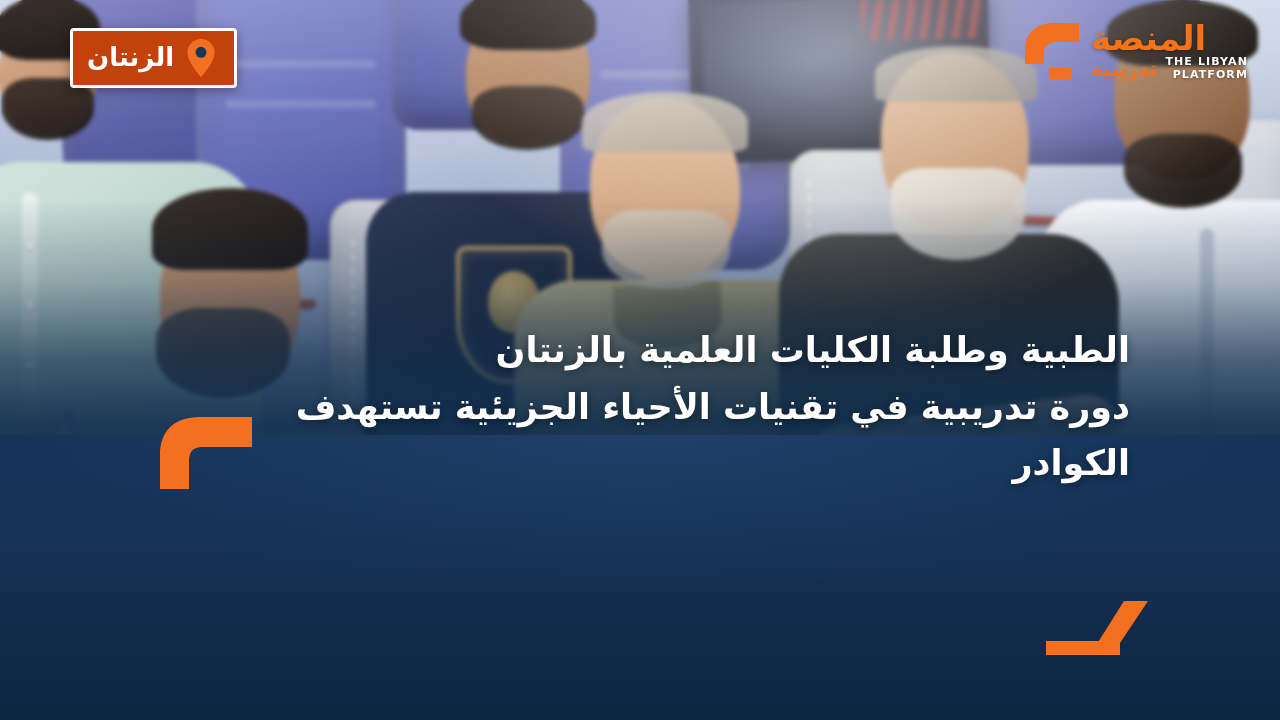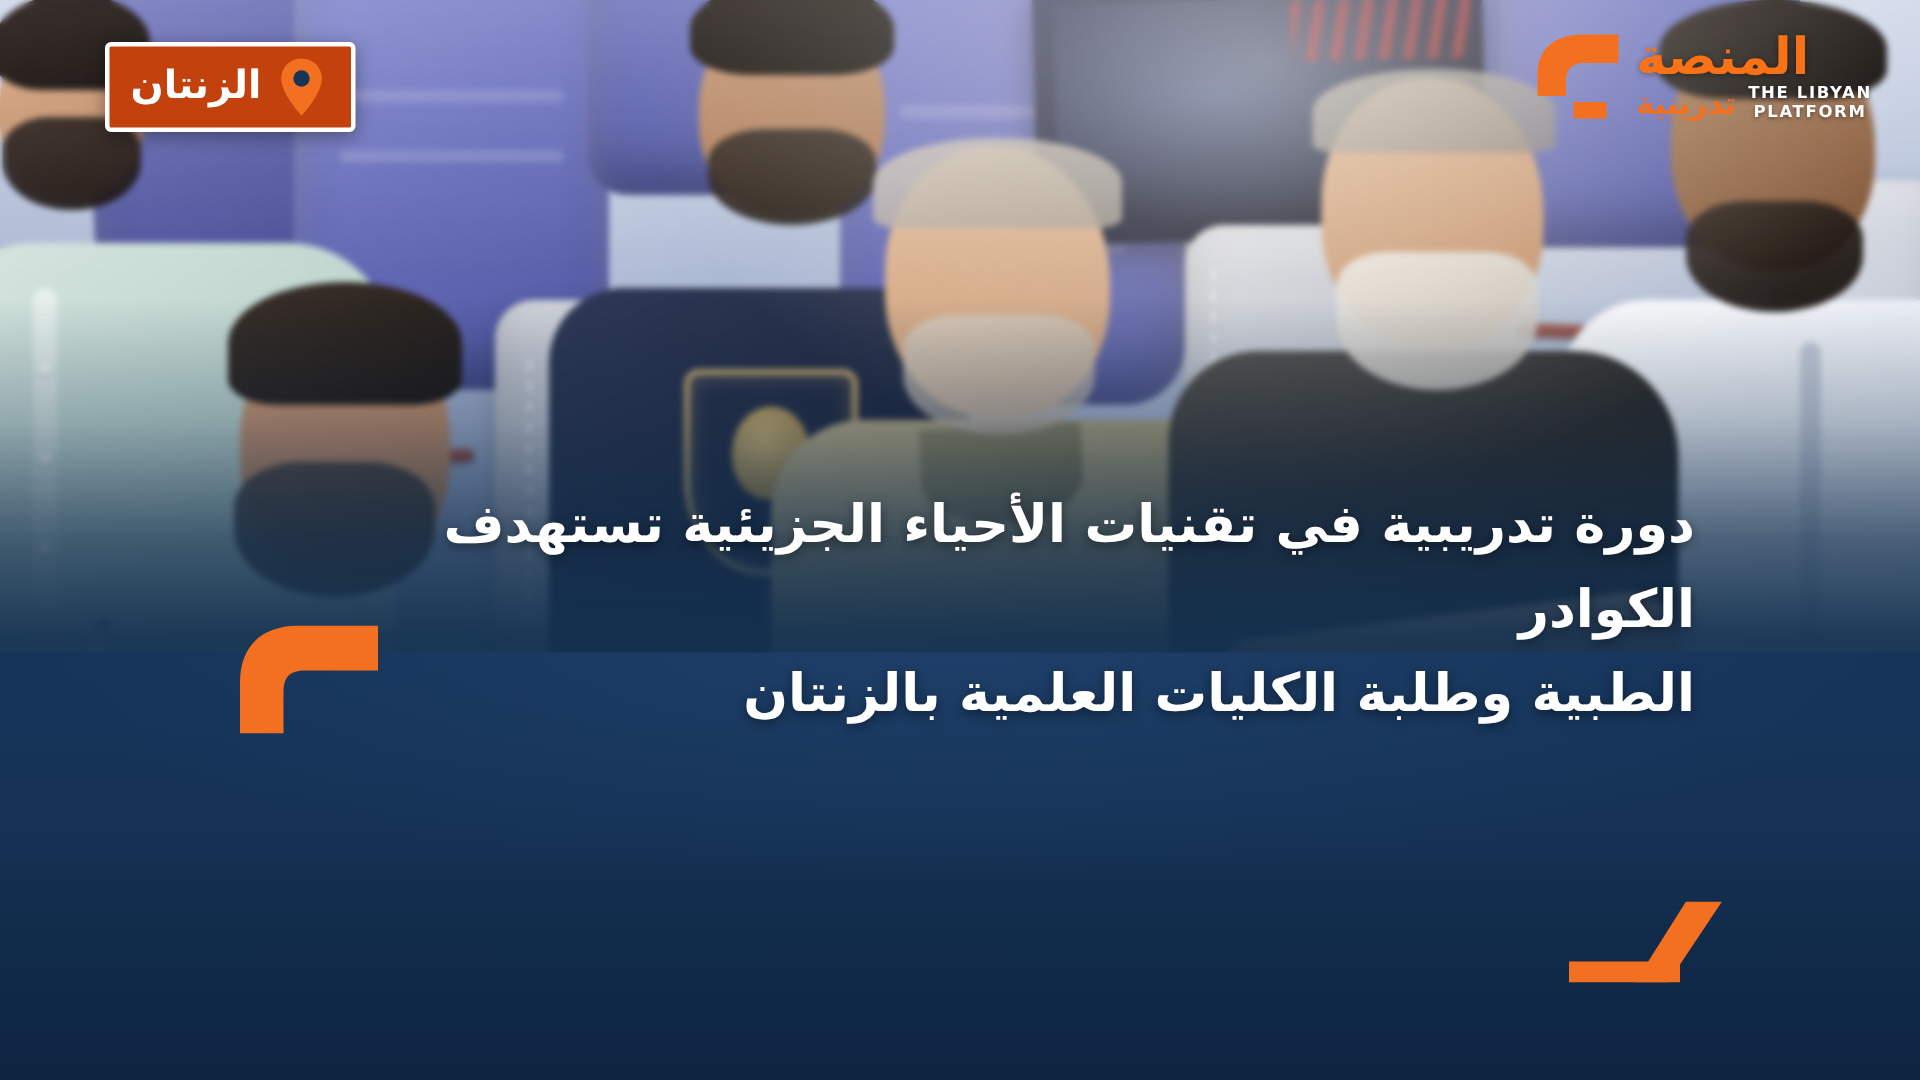--- a/index.html
+++ b/index.html
@@ -213,21 +213,21 @@
   .pin-icon { width:30px; height:38px; display:block; flex:0 0 auto; }
 
   
   .logo { position:absolute; right:32px; top:18px; display:flex; align-items:flex-start; gap:6px; }
   .logo-text { display:flex; flex-direction:column; align-items:flex-end; padding-top:4px; }
   .logo-ar  { color:#f97316; font-size:34px; font-weight:bold; line-height:.95; letter-spacing:-.5px;
               text-shadow:0 1px 4px rgba(0,0,0,.35); }
   .logo-sub-row { display:flex; align-items:center; gap:8px; margin-top:2px; }
   .logo-ar2 { color:#F37021; font-size:20px; font-weight:bold; line-height:1; }
   .logo-en  { color:#ffffff; font-size:11px; font-weight:bold; line-height:1.15; letter-spacing:1.1px;
-              text-align:center; direction:ltr; text-shadow:0 1px 3px rgba(0,0,0,.4); }
+              text-align:right; direction:ltr; text-shadow:0 1px 3px rgba(0,0,0,.4); }
   .logo-mark { width:66px; height:62px; flex:0 0 auto; margin-top:2px; }
 
   
   .headline {
     position:absolute; right:150px; left:175px; bottom:228px;
     color:#ffffff; text-align:right; direction:rtl;
     font-size:35px; font-weight:bold; line-height:1.62;
     text-shadow:0 2px 8px rgba(0,0,0,.45);
   }
   .headline .ln { display:block; }
@@ -365,22 +365,22 @@
         <span class="logo-ar2">تدريبية</span>
       </span>
     </div>
     <svg class="logo-mark" viewBox="0 0 66 62" aria-hidden="true">
       <path d="M6 30 C6 12 18 3 36 3 L60 3 L60 22 L38 22 C28 22 25 27 25 34 L25 44 L6 44 Z" fill="#F37021"></path>
       <path d="M30 48 L52 48 L52 59 L30 59 Z" fill="#F37021"></path>
     </svg>
   </div>
 
   <div class="headline">
+    <span class="ln">الطبية وطلبة الكليات العلمية بالزنتان</span>
     <span class="ln">دورة تدريبية في تقنيات الأحياء الجزيئية تستهدف الكوادر</span>
-    <span class="ln">الطبية وطلبة الكليات العلمية بالزنتان</span>
   </div>
 
   <svg class="bracket-tl" viewBox="0 0 92 72" aria-hidden="true">
     <path d="M0 72 L0 38 C0 14 14 0 40 0 L92 0 L92 30 L44 30 C33 30 29 34 29 45 L29 72 Z" fill="#F37021"></path>
   </svg>
   <svg class="bracket-br" viewBox="0 0 102 54" aria-hidden="true">
     <path d="M78 0 L102 0 L66 54 L44 54 Z" fill="#F37021"></path>
     <path d="M0 40 L74 40 L74 54 L0 54 Z" fill="#F37021"></path>
   </svg>
 

